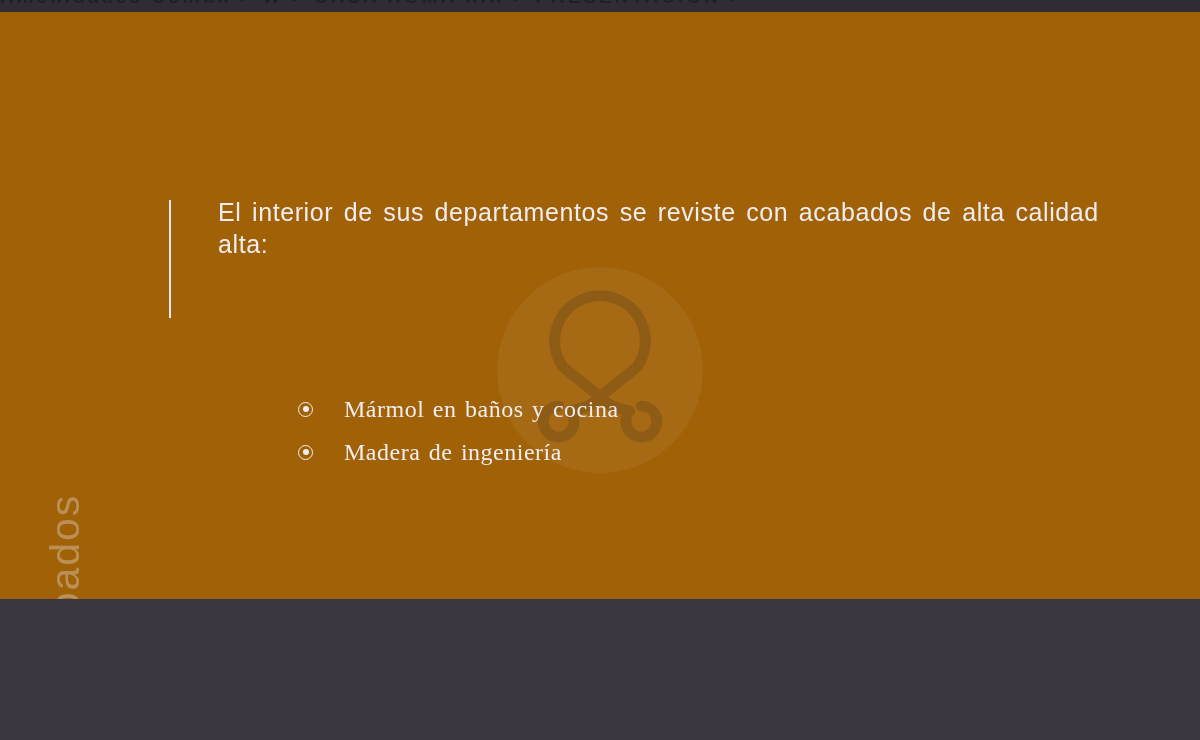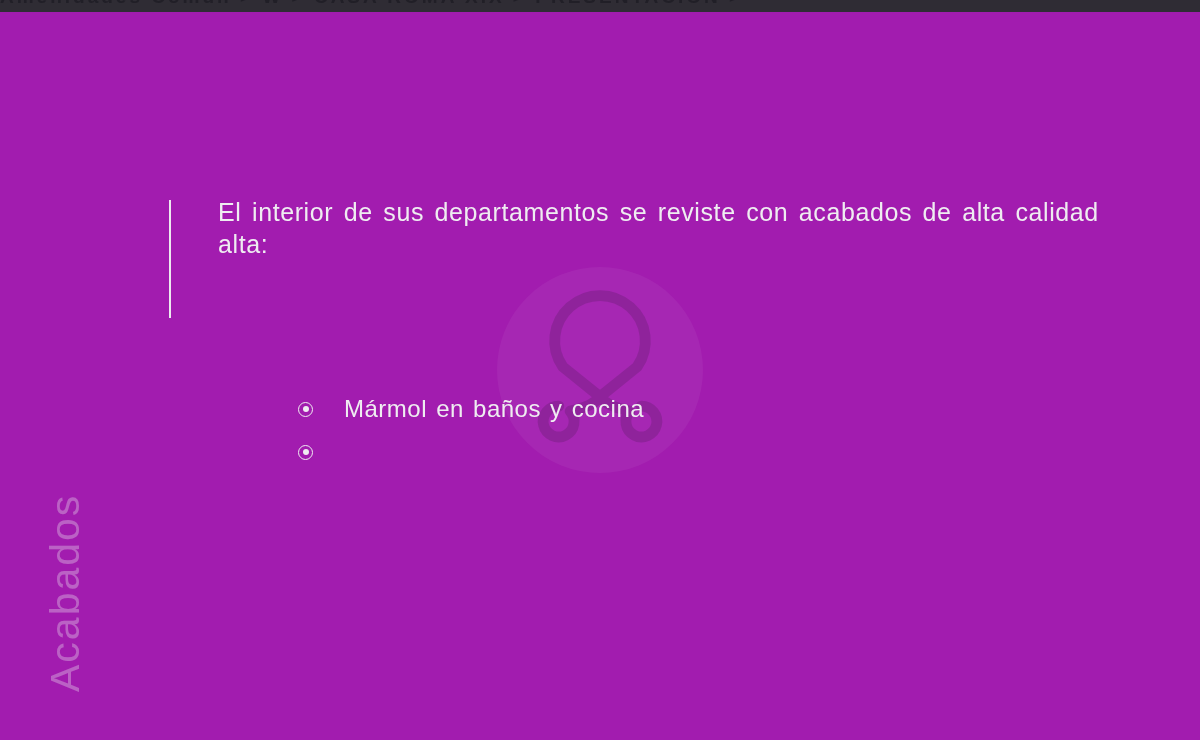--- a/index.html
+++ b/index.html
@@ -4,22 +4,22 @@
 <style>
   html, body {
     margin: 0;
     padding: 0;
     background: #3a363f;
     font-family: "Liberation Sans", sans-serif;
   }
   .slide {
     position: relative;
     width: 1200px;
-    height: 740px;
-    background: #a21caf;
+    height: 599px;
+    background: #a16207;
     overflow: hidden;
     margin: 0 auto;
   }
 
   
   .top-strip {
     position: absolute;
     left: 0; top: 0;
     width: 1200px;
     height: 12px;
@@ -82,20 +82,21 @@
   .bullet-list {
     position: absolute;
     left: 298px;
     top: 394px;
   }
   .bullet-row {
     display: flex;
     align-items: center;
     height: 30px;
     margin-bottom: 13px;
+    font-family: Liberation Serif, serif;
   }
   .bullet-marker {
     position: relative;
     width: 15px;
     height: 15px;
     border: 1.5px solid #efedf1;
     border-radius: 50%;
     box-sizing: border-box;
     margin-right: 31px;
     flex: 0 0 auto;
@@ -162,18 +163,19 @@
     </svg>
   </div>
 
   <div class="bullet-list">
     <div class="bullet-row">
       <span class="bullet-marker"></span>
       <span class="bullet-label">Mármol en baños y cocina</span>
     </div>
     <div class="bullet-row">
       <span class="bullet-marker"></span>
+      <span class="bullet-label">Madera de ingeniería</span>
     </div>
   </div>
 
   <div class="section-title-vertical">Acabados</div>
 
 </div>
 
 </body></html>

